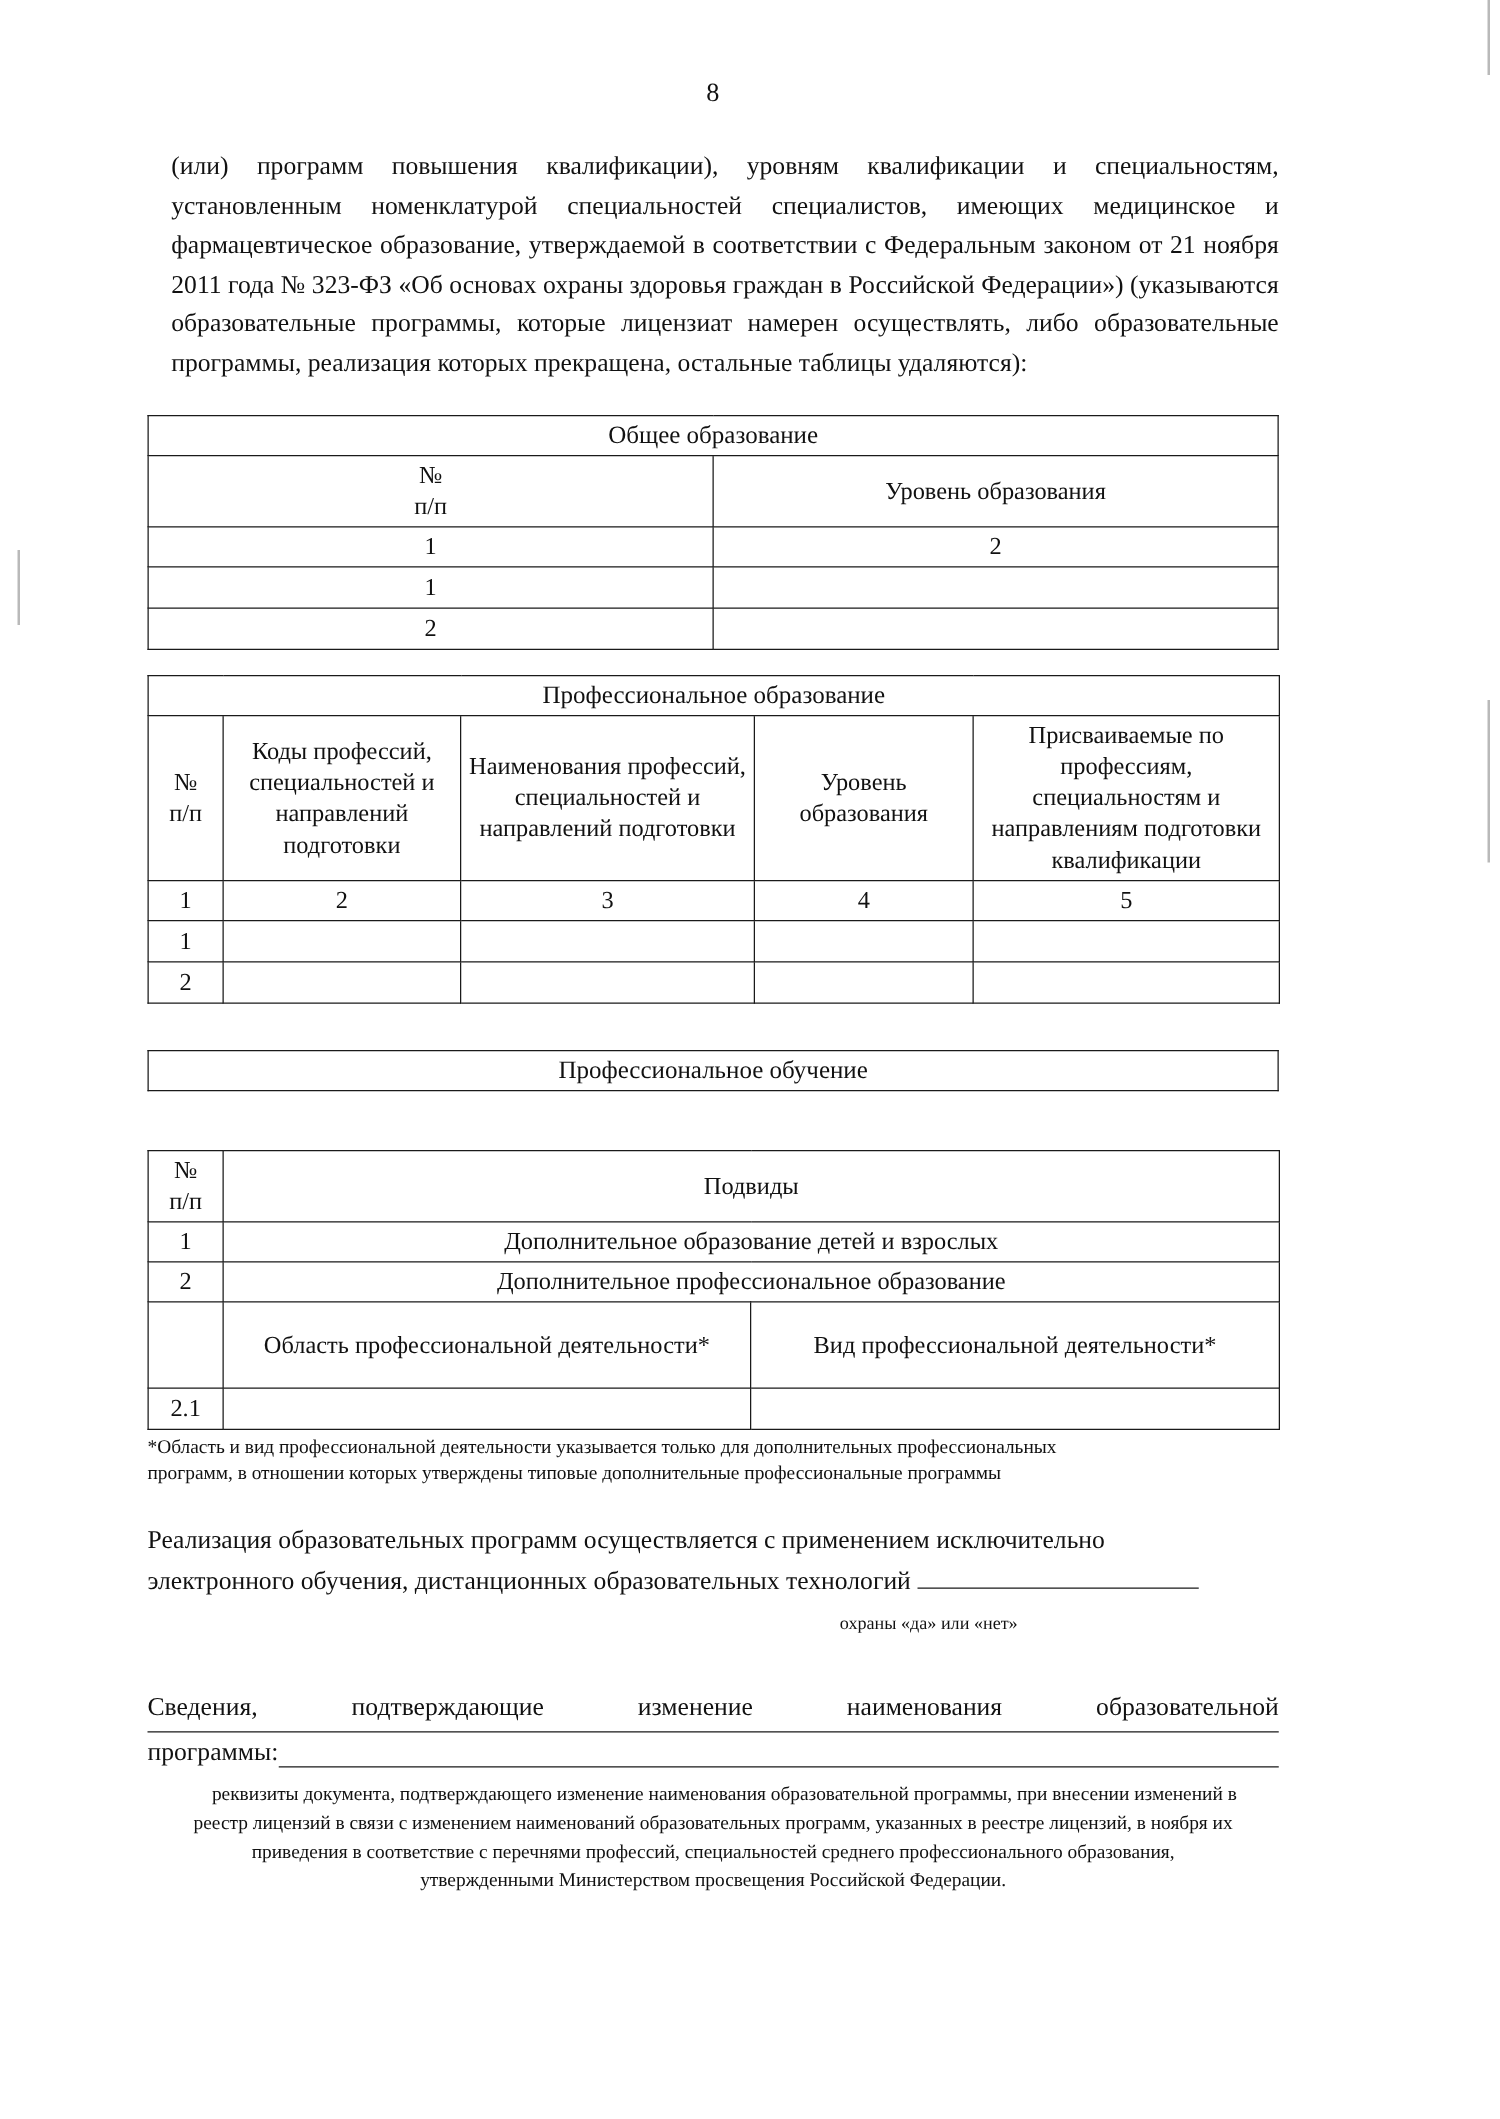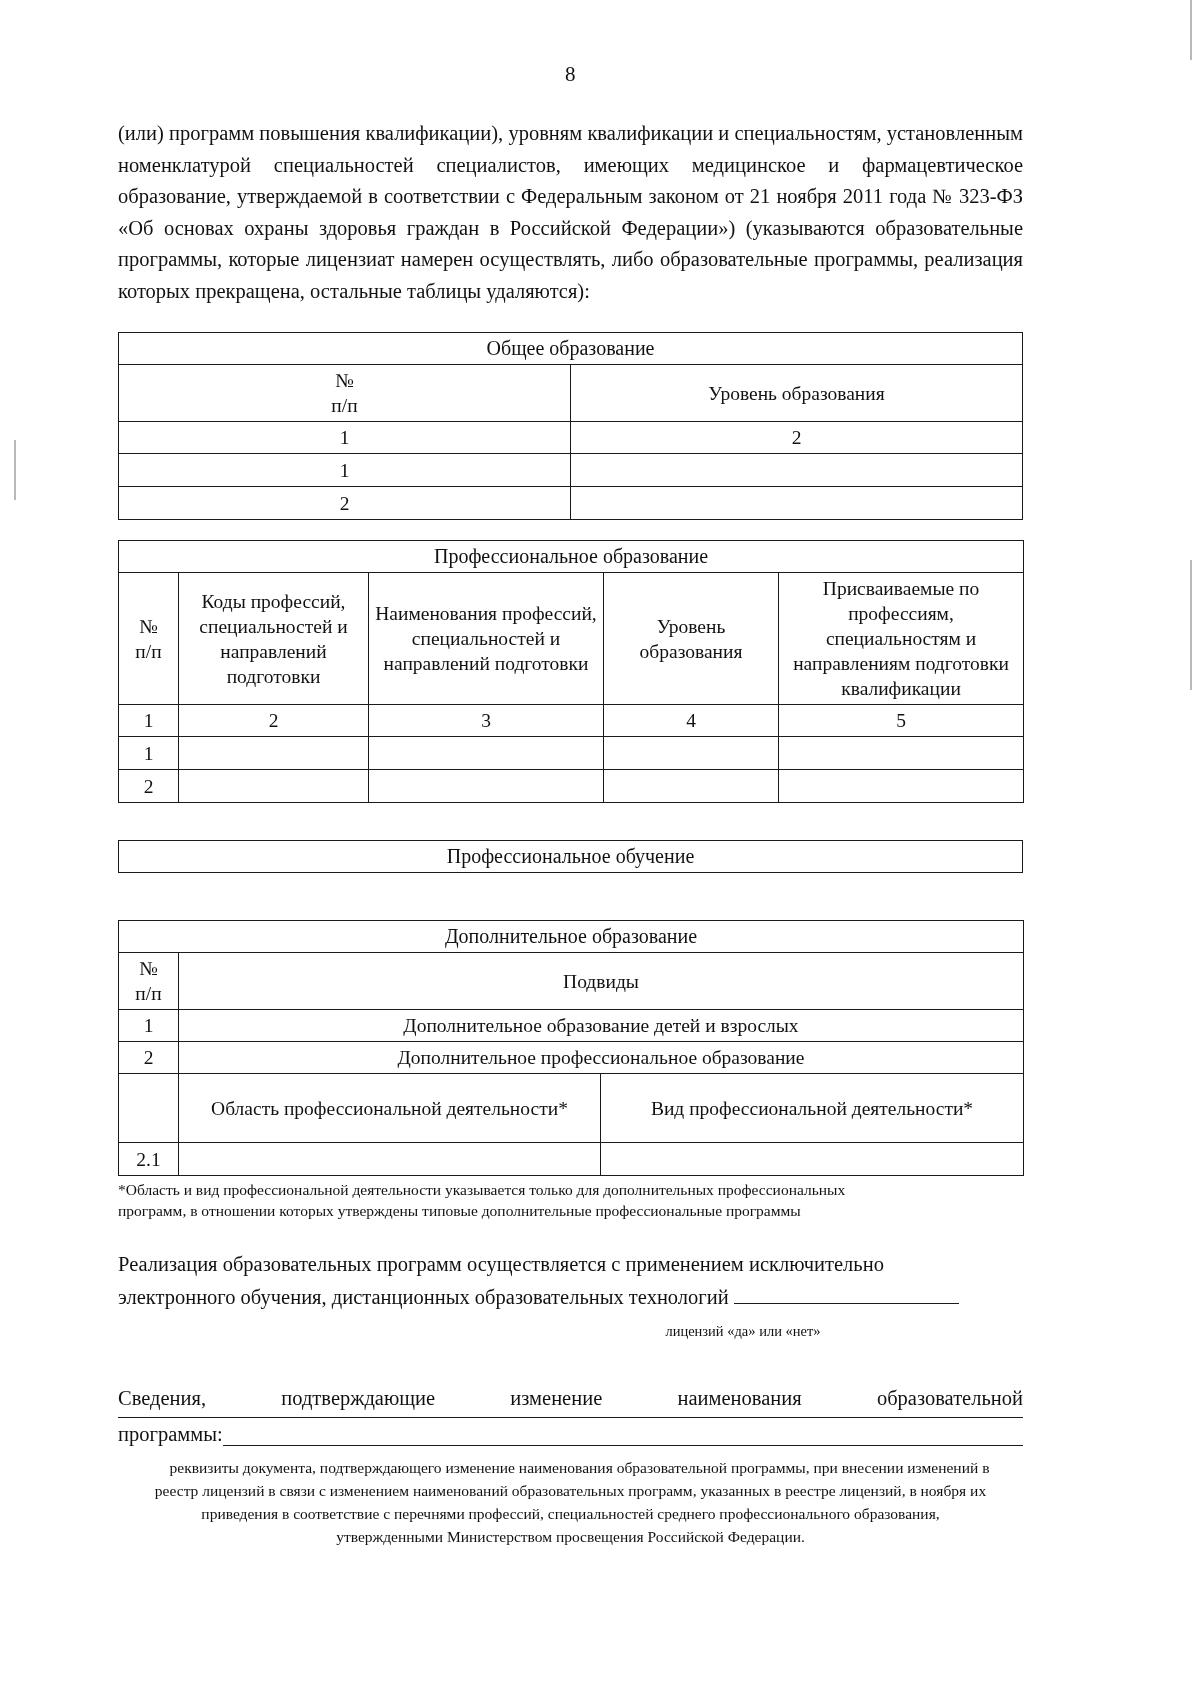--- a/index.html
+++ b/index.html
@@ -35,20 +35,21 @@
     font-size: 21px;
     padding-top: 62px;
     letter-spacing: 0.5px;
   }
   .body-par {
     margin-top: 31px;
     font-size: 20.5px;
     line-height: 31.5px;
     text-align: justify;
     text-justify: inter-word;
+    margin-left: 19px;
   }
 
   
   table.doc-table {
     border-collapse: collapse;
     width: 905px;
     table-layout: fixed;
     font-size: 19.5px;
     line-height: 25px;
   }
@@ -243,23 +244,20 @@
 
     <div class="tbl-wrap t4">
       <table class="doc-table">
         <colgroup>
           <col style="width:60px">
           <col style="width:422px">
           <col style="width:423px">
         </colgroup>
         <tbody>
           <tr>
-            <td class="title-cell" colspan="3">Дополнительное образование</td>
-          </tr>
-          <tr>
             <td class="head-cell">
               <span class="np">№</span>
               <span class="np">п/п</span>
             </td>
             <td colspan="2" class="head-cell">Подвиды</td>
           </tr>
           <tr>
             <td>1</td>
             <td colspan="2">Дополнительное образование детей и взрослых</td>
           </tr>
@@ -287,21 +285,21 @@
     </div>
 
     <div class="realization">
       <div style="text-align:justify;">
         <span style="display:inline-block;width:100%;text-align:justify;">Реализация образовательных программ   осуществляется с применением исключительно</span>
       </div>
       <div style="white-space:nowrap;">
         <span>электронного обучения, дистанционных образовательных технологий</span>
         <span class="rule-inline" style="width:225px;"></span>
       </div>
-      <div class="hint-right">лицензий «да» или «нет»</div>
+      <div class="hint-right">охраны «да» или «нет»</div>
     </div>
 
     <div class="svedeniya">
       <div class="sv-line1">
         <span>Сведения,</span>
         <span>подтверждающие</span>
         <span>изменение</span>
         <span>наименования</span>
         <span>образовательной</span>
       </div>

